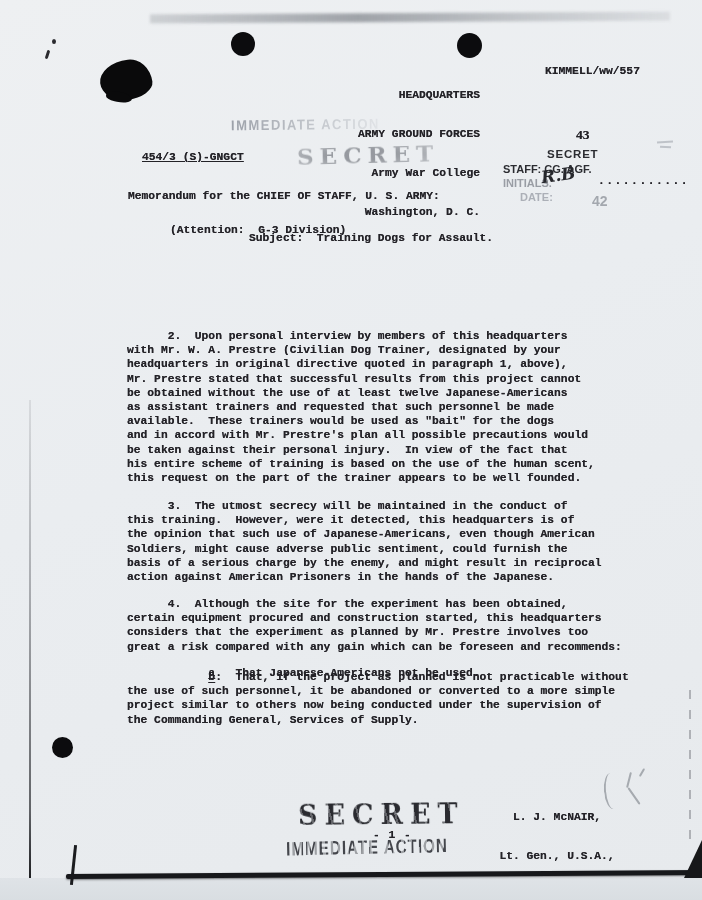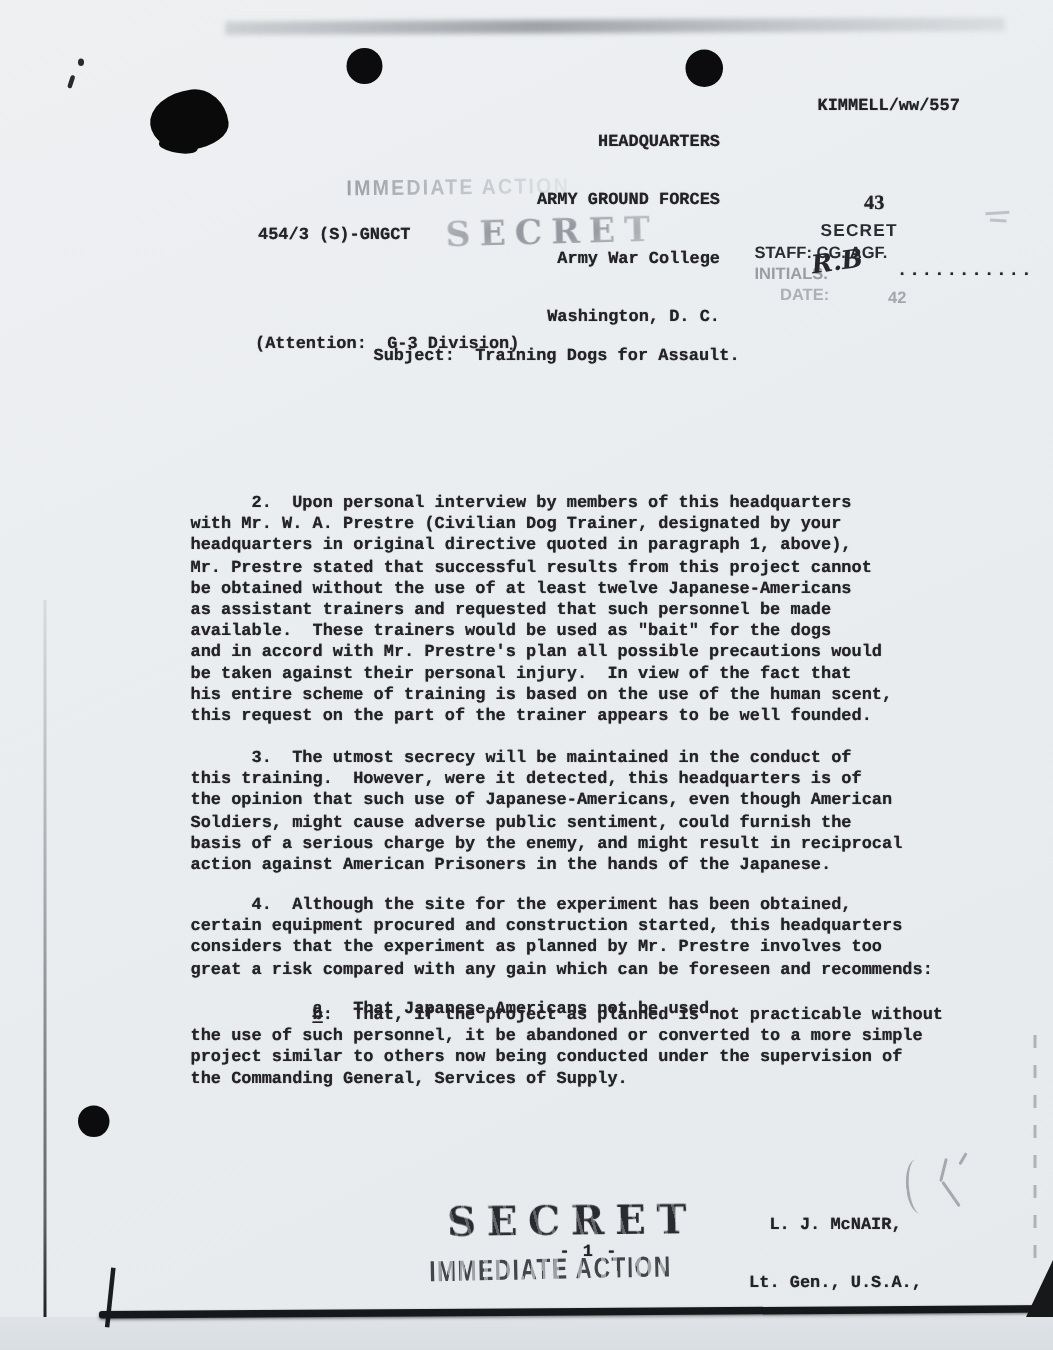--- a/index.html
+++ b/index.html
@@ -124,33 +124,34 @@
     <div>HEADQUARTERS</div>
     <div>ARMY GROUND FORCES</div>
     <div>Army War College</div>
     <div>Washington, D. C.</div>
   </div>
   <div class="typed" style="left:505px;top:64px;">KIMMELL/ww/557</div>
 
   <div class="stamp stamp-immediate-faint" style="left:231px;top:117px;">IMMEDIATE ACTION</div>
   <div class="stamp stamp-secret-faint" style="left:297px;top:141px;">SECRET</div>
 
-  <div class="typed" style="left:132px;top:150px;">454/3 (S)-GNGCT</div>
+  <div class="typed" style="left:102px;top:150px;text-decoration:underline;">454/3 (S)-GNGCT</div>
   <div class="typed" style="left:536px;top:128px;font-size:13.5px;font-family:Liberation Serif, serif;">43</div>
 
   <div class="stamp stamp-auth" style="left:547px;top:148px;font-size:11.5px;letter-spacing:.8px;">SECRET</div>
   <div class="stamp stamp-auth" style="left:503px;top:163px;font-size:11px;">STAFF: CG. AGF.</div>
   <div class="stamp stamp-auth faint-label" style="left:503px;top:177px;font-size:11px;">INITIALS.</div>
   <div class="typed" style="left:558px;top:174px;letter-spacing:1.5px;">...........</div>
   <div class="stamp script" style="left:541px;top:165px;font-size:17px;">R.B</div>
   <div class="stamp stamp-auth" style="left:520px;top:191px;font-size:11px;color:rgba(95,100,112,.45);">DATE:</div>
-  <div class="stamp stamp-auth" style="left:592px;top:193px;font-size:11px;color:rgba(92,97,108,.5);">42</div>
+  <div class="stamp stamp-auth" style="left:592px;top:193px;font-size:14px;color:rgba(92,97,108,.5);">42</div>
   <div class="faint-dash" style="left:657px;top:141px;width:16px;height:2px;transform:rotate(-4deg);"></div>
   <div class="faint-dash" style="left:660px;top:146px;width:11px;height:2px;transform:rotate(3deg);"></div>
 
+  <div class="typed" style="left:88px;top:189px;">Memorandum for the CHIEF OF STAFF, U. S. ARMY:</div>
   <div class="typed" style="left:130px;top:203px;margin-top:20px;">(Attention:  G-3 Division)</div>
   <div class="typed" style="left:209px;top:231px;">Subject:  Training Dogs for Assault.</div>
 
   <div class="typed" style="left:87px;top:329px;">      2.  Upon personal interview by members of this headquarters
 with Mr. W. A. Prestre (Civilian Dog Trainer, designated by your
 headquarters in original directive quoted in paragraph 1, above),
 Mr. Prestre stated that successful results from this project cannot
 be obtained without the use of at least twelve Japanese-Americans
 as assistant trainers and requested that such personnel be made
 available.  These trainers would be used as "bait" for the dogs

